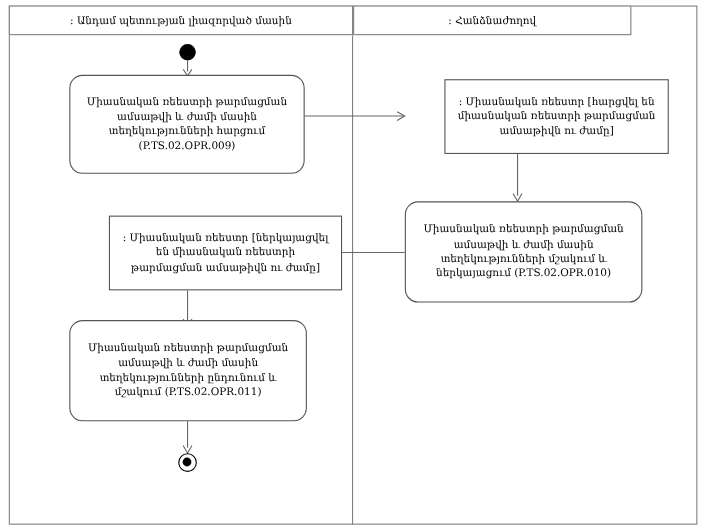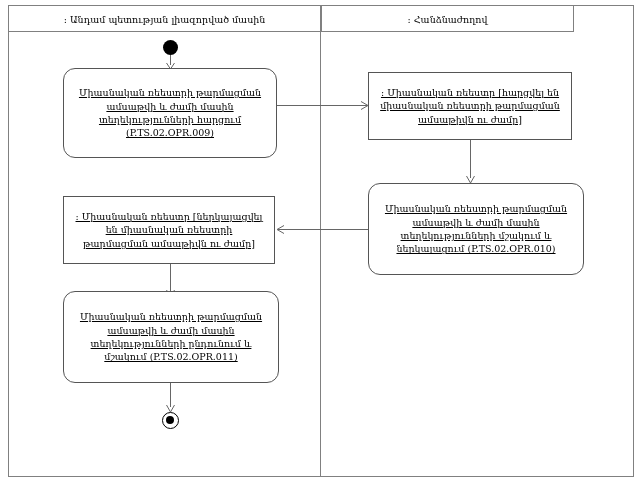--- a/index.html
+++ b/index.html
@@ -59,24 +59,23 @@
     border: 1px solid #555555;
     background: #ffffff;
     display: flex;
     align-items: center;
     justify-content: center;
     text-align: center;
     font-size: 9.5px;
     line-height: 1.42;
     color: #000000;
     padding: 20px 10px;
-    text-decoration: underline;
   }
   .node.activity { border-radius: 12px; }
-  .node.object   { border-radius: 0; }
+  .node.object   { border-radius: 0; margin-left: 36px; }
   .node span { display: block; width: 100%; }
 
   
   .initial-node {
     position: absolute;
     width: 15px;
     height: 15px;
     border-radius: 50%;
     background: #000000;
   }

